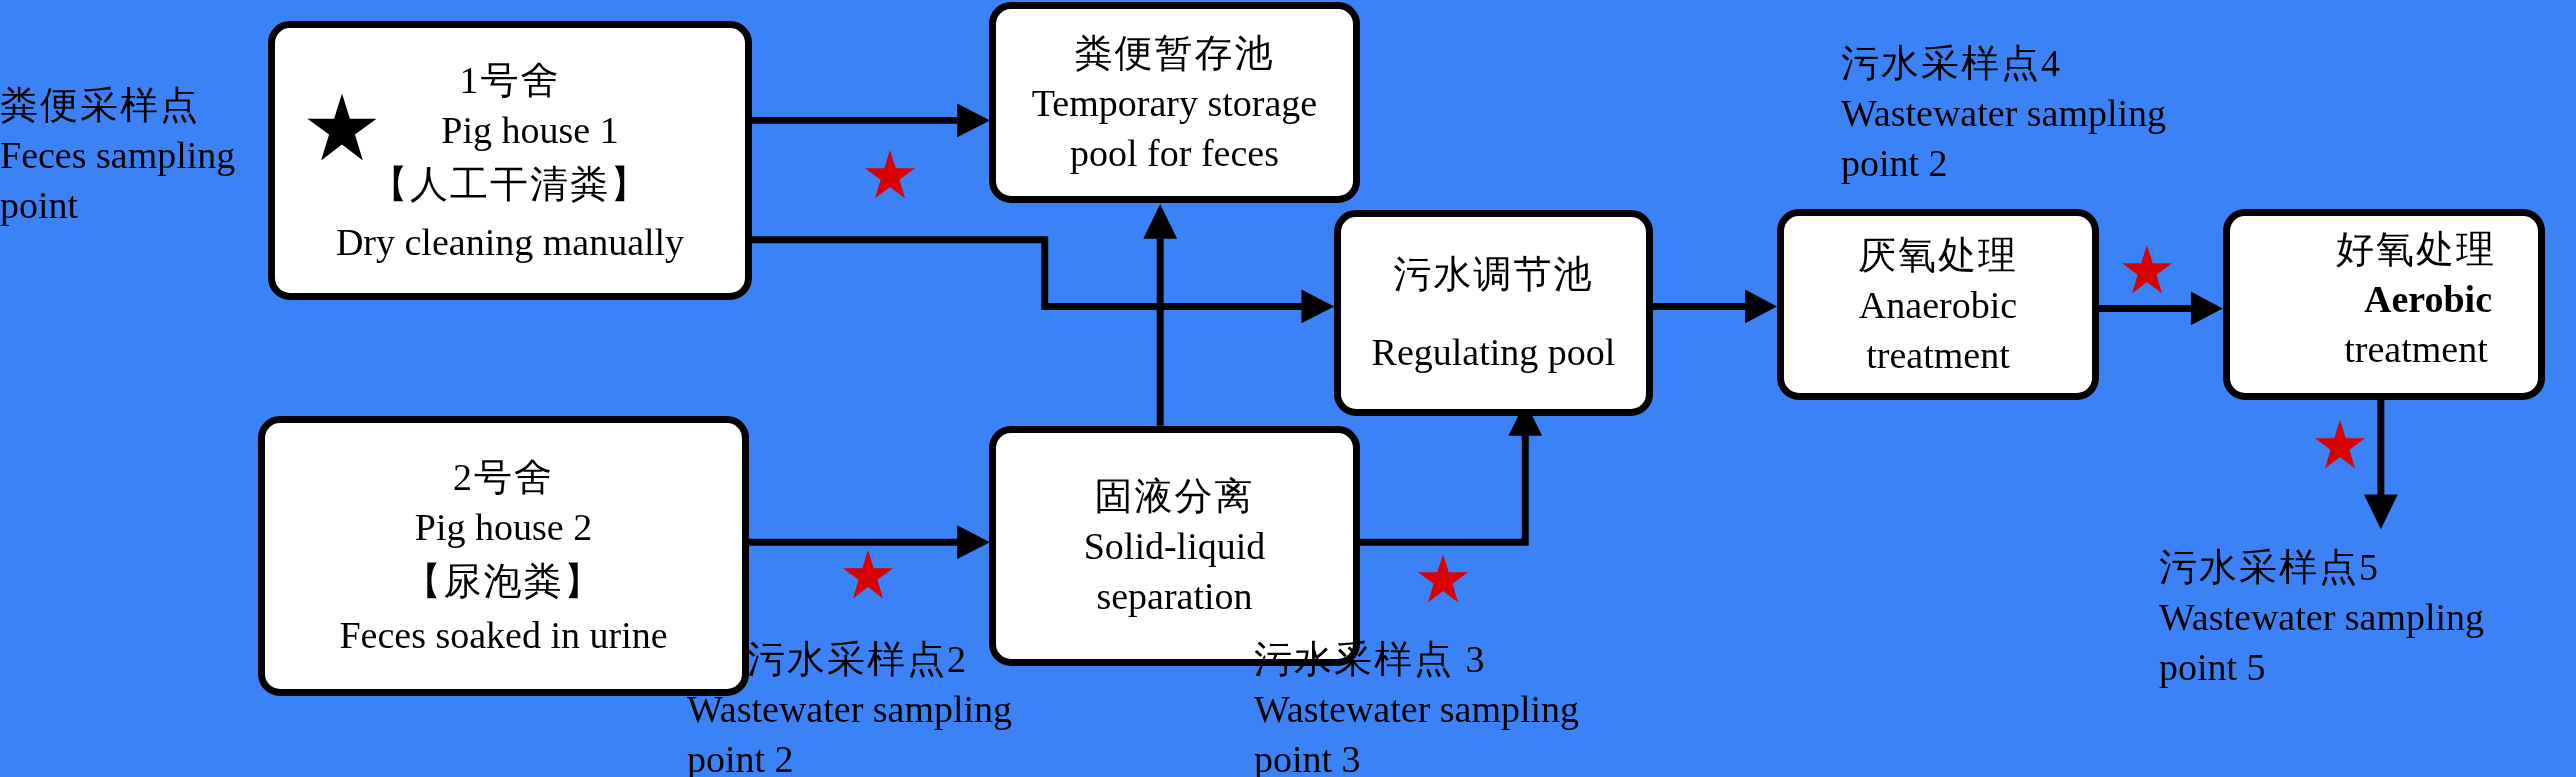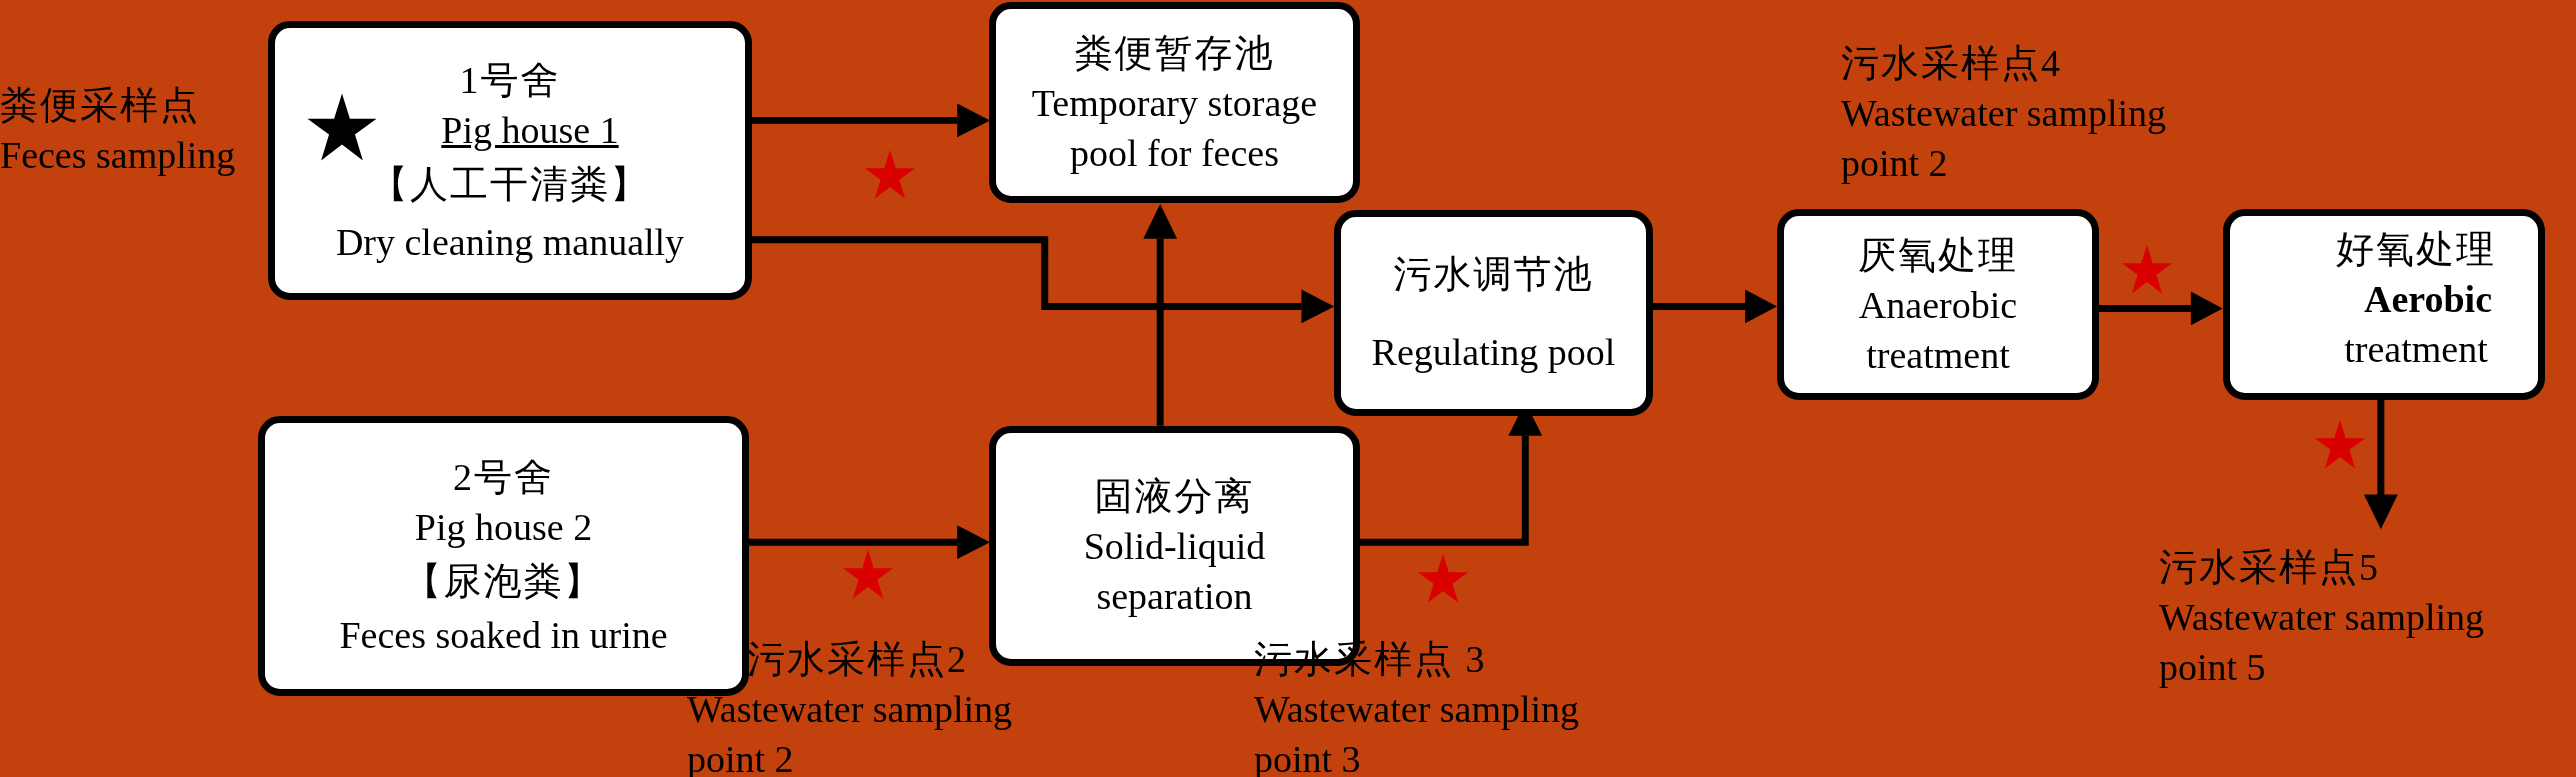--- a/index.html
+++ b/index.html
@@ -1,16 +1,16 @@
 <!DOCTYPE html>
 <html><head>
 <meta charset="utf-8">
 <style>
   html, body { margin:0; padding:0; background:#ffffff; }
-  #canvas { position:relative; width:2576px; height:777px; background:#c2410c; overflow:hidden;
+  #canvas { position:relative; width:2576px; height:777px; background:#3b82f6; overflow:hidden;
     font-family:"Liberation Serif", "DejaVu Serif", serif; color:#000; }
   svg#wires { position:absolute; left:0; top:0; }
   .box { position:absolute; border:7px solid #000; border-radius:22px; background:#fff; box-sizing:border-box;
     display:flex; flex-direction:column; align-items:center; justify-content:center; text-align:center; }
   .zh { font-size:38px; line-height:50px; letter-spacing:2px; }
   .en { font-size:38px; line-height:50px; }
   .lbl { position:absolute; text-align:left; white-space:nowrap; }
   .star { position:absolute; }
 </style>
 </head>
@@ -47,21 +47,21 @@
       <path d="M2108,310 L2202,310"></path>
       <polygon points="2202,293 2234,310 2202,327" fill="#000" stroke="none"></polygon>
 
       <path d="M2393,400 L2393,500"></path>
       <polygon points="2376,497 2393,532 2410,497" fill="#000" stroke="none"></polygon>
     </g>
   </svg>
 
   <div class="box" style="left:268px;top:21px;width:484px;height:279px;">
     <div class="zh">1号舍</div>
-    <div class="en" style="margin-left:40px;text-decoration:underline;">Pig house 1</div>
+    <div class="en" style="margin-left:40px;">Pig house 1</div>
     <div class="zh" style="margin-top:4px;">【人工干清粪】</div>
     <div class="en" style="margin-top:8px;">Dry cleaning manually</div>
   </div>
   <svg class="star" style="left:306px;top:93px;" width="72" height="70" viewBox="0 0 100 96">
     <polygon points="50,0 61,35 98,35 68,57 79,93 50,71 21,93 32,57 2,35 39,35" fill="#000"></polygon>
   </svg>
 
   <div class="box" style="left:989px;top:2px;width:371px;height:201px;">
     <div class="zh">粪便暂存池</div>
     <div class="en">Temporary storage</div>
@@ -94,20 +94,21 @@
 
   <div class="box" style="left:989px;top:426px;width:371px;height:240px;">
     <div class="zh">固液分离</div>
     <div class="en">Solid-liquid</div>
     <div class="en">separation</div>
   </div>
 
   <div class="lbl" style="left:0px;top:80px;width:261px;">
     <div class="zh">粪便采样点</div>
     <div class="en">Feces sampling</div>
+    <div class="en">point</div>
   </div>
 
   <div class="lbl" style="left:687px;top:634px;width:438px;">
     <div class="zh" style="margin-left:60px;">污水采样点2</div>
     <div class="en">Wastewater sampling</div>
     <div class="en">point 2</div>
   </div>
 
   <div class="lbl" style="left:1254px;top:634px;width:438px;">
     <div class="zh">污水采样点 3</div>

